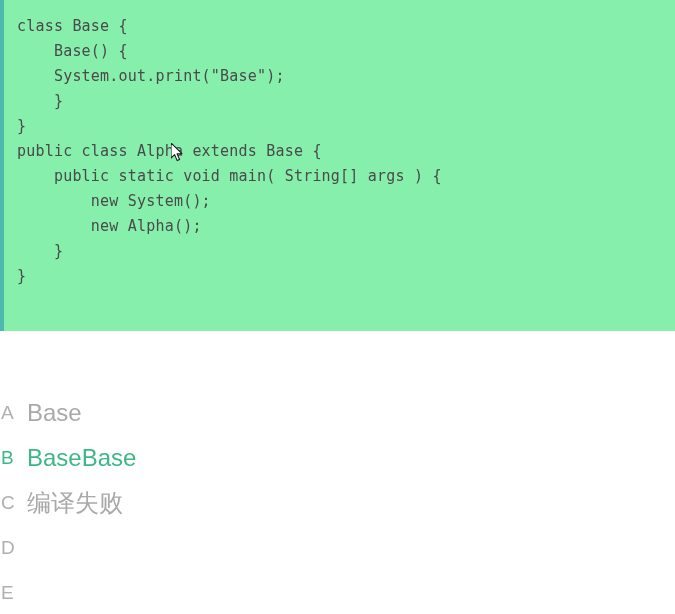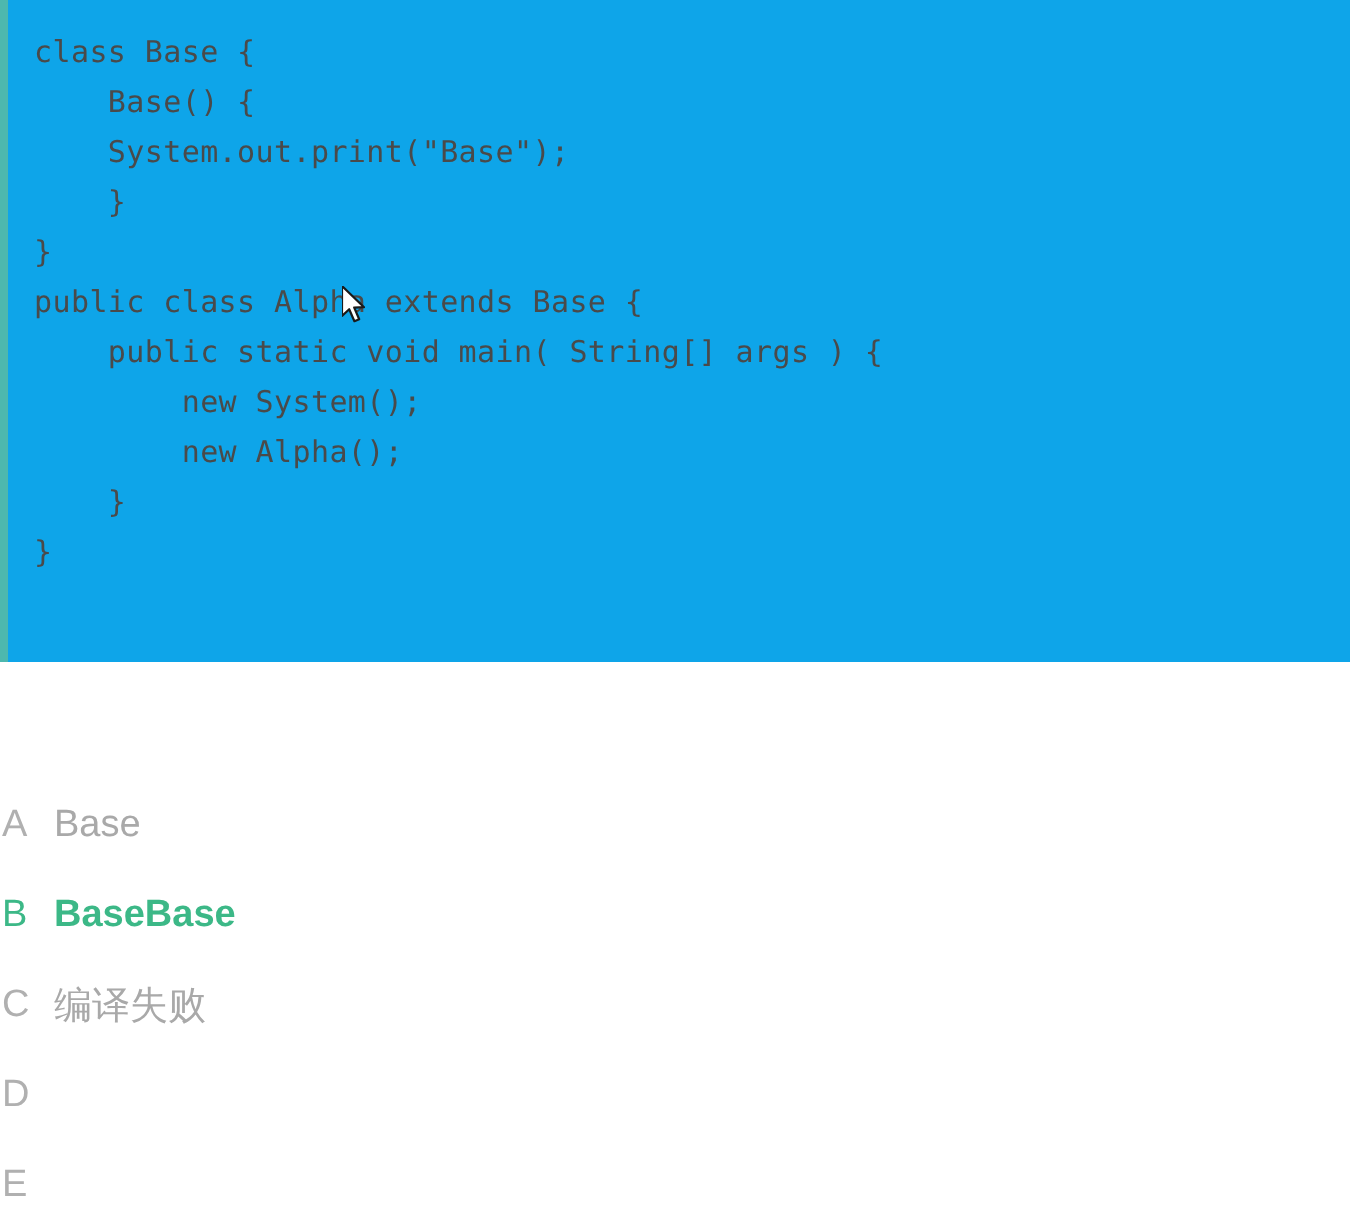--- a/index.html
+++ b/index.html
@@ -16,21 +16,21 @@
   }
 
   
   #code-block {
     position: absolute;
     left: 0;
     top: 0;
     width: 675px;
     height: 331px;
     box-sizing: border-box;
-    background: #0ea5e9;
+    background: #86efac;
     border-left: 4px solid #4db8ae;
     padding: 14px 0 0 0;
     overflow: hidden;
   }
   .code-line {
     font-family: "DejaVu Sans Mono", "Liberation Mono", monospace;
     font-size: 15px;
     line-height: 25px;
     color: #4a4a4a;
     white-space: pre;
@@ -62,30 +62,30 @@
     padding-left: 1px;
   }
   .option-letter {
     width: 26px;
     flex: 0 0 26px;
     font-size: 19px;
     color: #b0b0b0;
     font-family: "Liberation Sans", "DejaVu Sans", sans-serif;
   }
   .option-text {
-    font-size: 19px;
+    font-size: 24px;
     color: #a9a9a9;
     font-family: "Liberation Sans", "DejaVu Sans", sans-serif;
   }
   .option-row.selected .option-letter,
   .option-row.selected .option-text {
     color: #3cb887;
   }
   .option-row.selected .option-text {
-    font-weight: bold;
+    font-weight: normal;
   }
 </style>
 </head>
 <body>
 
 <div id="code-block">
   <div class="code-line">class Base {</div>
   <div class="code-line">    Base() {</div>
   <div class="code-line">    System.out.print("Base");</div>
   <div class="code-line">    }</div>

